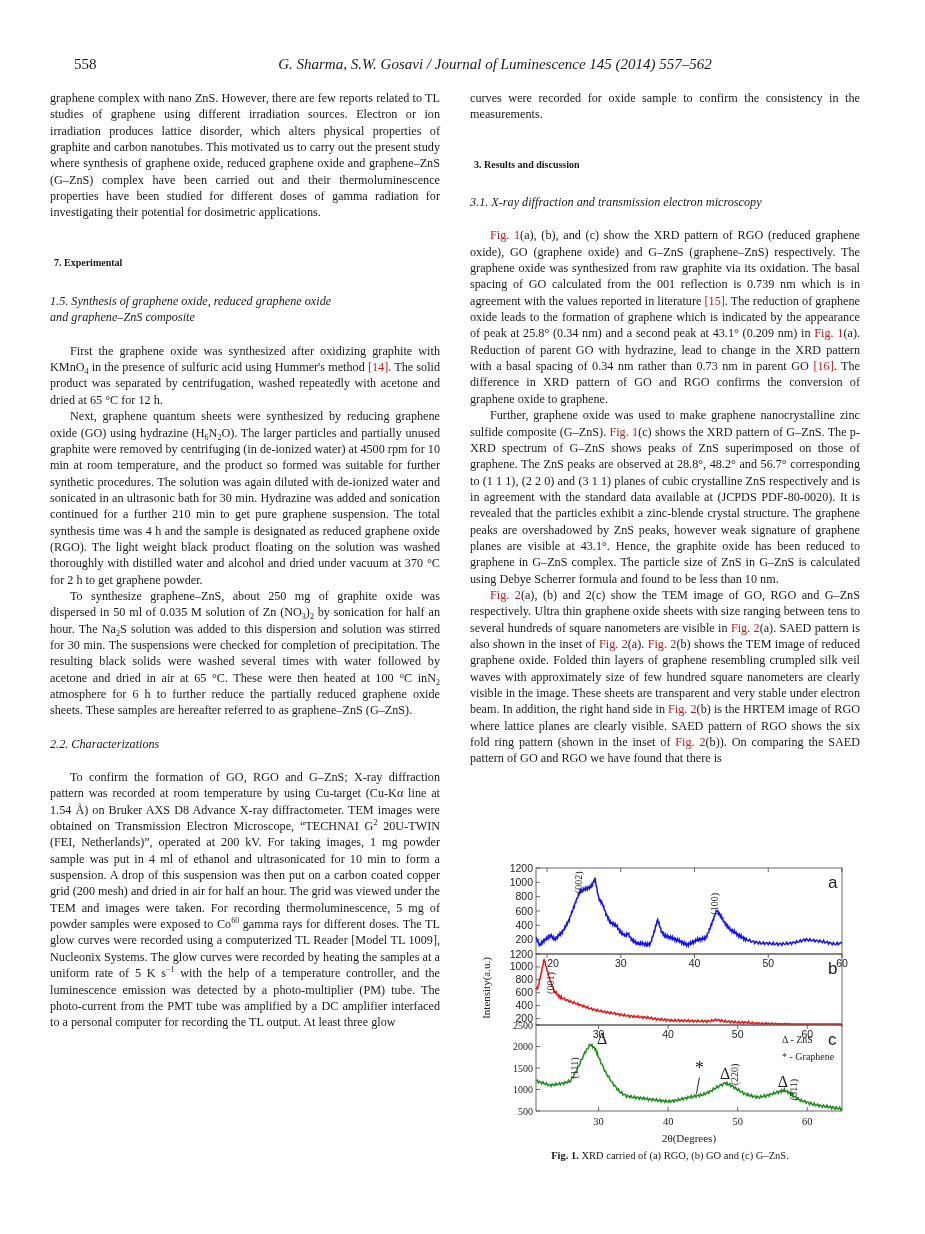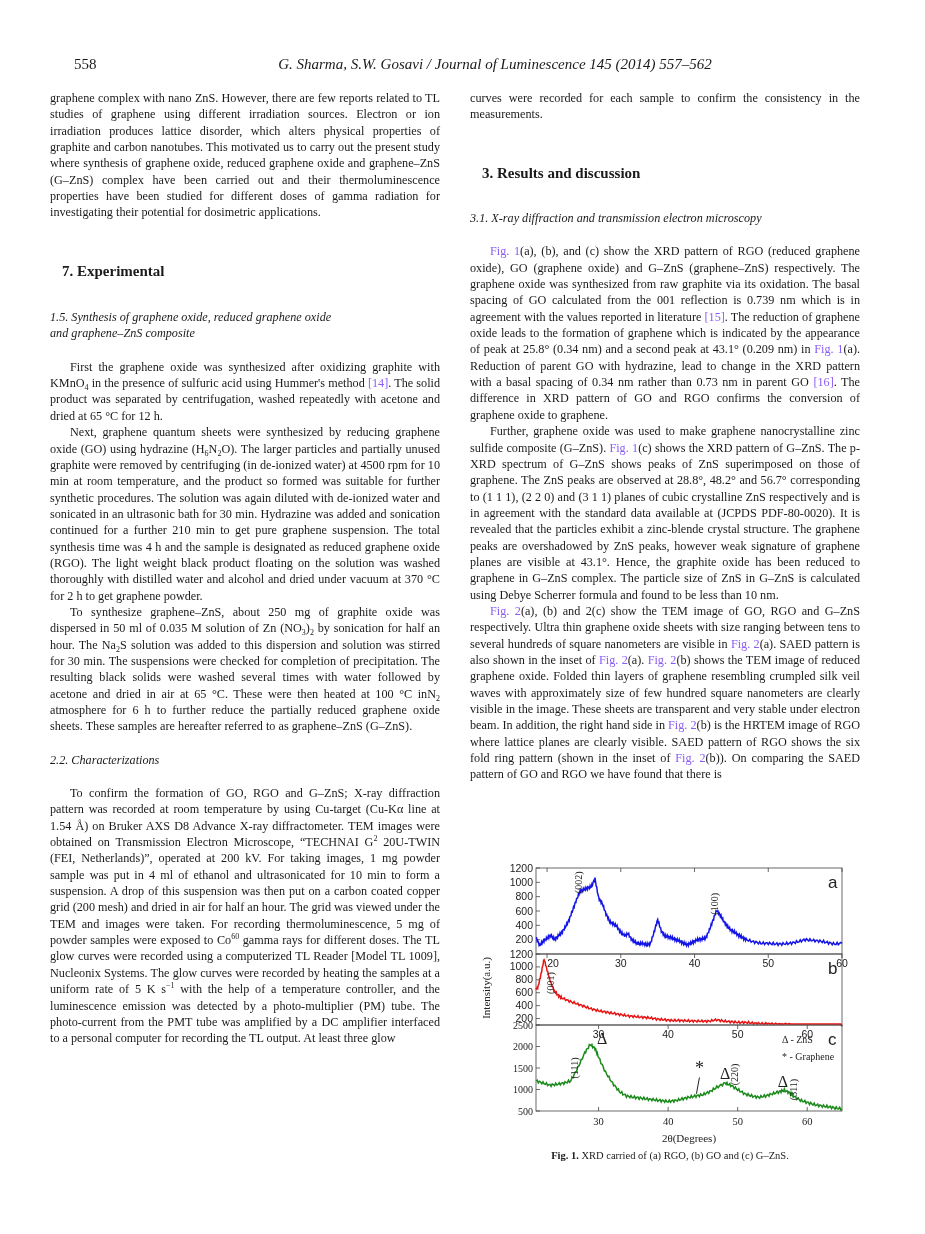--- a/index.html
+++ b/index.html
@@ -6,23 +6,23 @@
   body { width:925px; height:1234px; position:relative; overflow:hidden;
          font-family:"Liberation Serif", "DejaVu Serif", serif; color:#1a1a1a; }
   .hdr { position:absolute; top:56px; left:50px; width:825px; height:14px; font-size:15px; font-style:italic;margin-left:24px; }
   .hdr .pg { position:absolute; left:0; top:0; font-style:normal; }
   .hdr .run { position:absolute; left:17px; right:0; text-align:center; }
   .col { position:absolute; top:90px; width:390px; font-size:12.2px; line-height:16.35px; text-align:justify; }
   .colL { left:50px; }
   .colR { left:470px; }
   p { margin:0; }
   p.ind { text-indent:20px; }
-  .sec { font-weight:bold; font-size:15px; margin:12px; }
+  .sec { font-weight:bold; font-size:10px; margin:4px; }
   .sub { font-style:italic; margin:0; text-align:left; }
-  .lnk { color:#8b5cf6;margin-top:46px; }
+  .lnk { color:#b91c1c;margin-top:46px; }
   sub, sup { font-size:8px; line-height:0; }
   .fig { position:absolute; left:470px; top:858px; width:400px; height:310px; }
   .fig svg { position:absolute; left:0; top:0; }
   .cap { position:absolute; left:470px; top:1150px; width:400px; text-align:center; font-size:10.5px; }
   .cap b { font-weight:bold; }
 </style>
 </head>
 <body>
 
 <div class="hdr">
@@ -43,21 +43,21 @@
   <p class="ind"><span>First the graphene oxide was synthesized after oxidizing graphite with KMnO</span><sub>4</sub><span> in the presence of sulfuric acid using Hummer's method </span><a class="lnk">[14]</a><span>. The solid product was separated by centrifugation, washed repeatedly with acetone and dried at 65 °C for 12 h.</span></p>
   <p class="ind"><span>Next, graphene quantum sheets were synthesized by reducing graphene oxide (GO) using hydrazine (H</span><sub>6</sub><span>N</span><sub>2</sub><span>O). The larger particles and partially unused graphite were removed by centrifuging (in de-ionized water) at 4500 rpm for 10 min at room temperature, and the product so formed was suitable for further synthetic procedures. The solution was again diluted with de-ionized water and sonicated in an ultrasonic bath for 30 min. Hydrazine was added and sonication continued for a further 210 min to get pure graphene suspension. The total synthesis time was 4 h and the sample is designated as reduced graphene oxide (RGO). The light weight black product floating on the solution was washed thoroughly with distilled water and alcohol and dried under vacuum at 370 °C for 2 h to get graphene powder.</span></p>
   <p class="ind"><span>To synthesize graphene–ZnS, about 250 mg of graphite oxide was dispersed in 50 ml of 0.035 M solution of Zn (NO</span><sub>3</sub><span>)</span><sub>2</sub><span> by sonication for half an hour. The Na</span><sub>2</sub><span>S solution was added to this dispersion and solution was stirred for 30 min. The suspensions were checked for completion of precipitation. The resulting black solids were washed several times with water followed by acetone and dried in air at 65 °C. These were then heated at 100 °C inN</span><sub>2</sub><span> atmosphere for 6 h to further reduce the partially reduced graphene oxide sheets. These samples are hereafter referred to as graphene–ZnS (G–ZnS).</span></p>
   <div style="height:17px"></div>
   <p class="sub">2.2.  Characterizations</p>
   <div style="height:17px"></div>
   <p class="ind"><span>To confirm the formation of GO, RGO and G–ZnS; X-ray diffraction pattern was recorded at room temperature by using Cu-target (Cu-Kα line at 1.54 Å) on Bruker AXS D8 Advance X-ray diffractometer. TEM images were obtained on Transmission Electron Microscope, “TECHNAI G</span><sup>2</sup><span> 20U-TWIN (FEI, Netherlands)”, operated at 200 kV. For taking images, 1 mg powder sample was put in 4 ml of ethanol and ultrasonicated for 10 min to form a suspension. A drop of this suspension was then put on a carbon coated copper grid (200 mesh) and dried in air for half an hour. The grid was viewed under the TEM and images were taken. For recording thermoluminescence, 5 mg of powder samples were exposed to Co</span><sup>60</sup><span> gamma rays for different doses. The TL glow curves were recorded using a computerized TL Reader [Model TL 1009], Nucleonix Systems. The glow curves were recorded by heating the samples at a uniform rate of 5 K s</span><sup>−1</sup><span> with the help of a temperature controller, and the luminescence emission was detected by a photo-multiplier (PM) tube. The photo-current from the PMT tube was amplified by a DC amplifier interfaced to a personal computer for recording the TL output. At least three glow</span></p>
 </div>
 
 <div class="col colR">
-  <p>curves were recorded for each sample to confirm the consistency in the measurements.</p>
+  <p>curves were recorded for oxide sample to confirm the consistency in the measurements.</p>
   <div style="height:30px"></div>
   <p class="sec">3.  Results and discussion</p>
   <div style="height:17px"></div>
   <p class="sub">3.1.  X-ray diffraction and transmission electron microscopy</p>
   <div style="height:17px"></div>
   <p class="ind"><a class="lnk">Fig. 1</a><span>(a), (b), and (c) show the XRD pattern of RGO (reduced graphene oxide), GO (graphene oxide) and G–ZnS (graphene–ZnS) respectively. The graphene oxide was synthesized from raw graphite via its oxidation. The basal spacing of GO calculated from the 001 reflection is 0.739 nm which is in agreement with the values reported in literature </span><a class="lnk">[15]</a><span>. The reduction of graphene oxide leads to the formation of graphene which is indicated by the appearance of peak at 25.8° (0.34 nm) and a second peak at 43.1° (0.209 nm) in </span><a class="lnk">Fig. 1</a><span>(a). Reduction of parent GO with hydrazine, lead to change in the XRD pattern with a basal spacing of 0.34 nm rather than 0.73 nm in parent GO </span><a class="lnk">[16]</a><span>. The difference in XRD pattern of GO and RGO confirms the conversion of graphene oxide to graphene.</span></p>
   <p class="ind"><span>Further, graphene oxide was used to make graphene nanocrystalline zinc sulfide composite (G–ZnS). </span><a class="lnk">Fig. 1</a><span>(c) shows the XRD pattern of G–ZnS. The p-XRD spectrum of G–ZnS shows peaks of ZnS superimposed on those of graphene. The ZnS peaks are observed at 28.8°, 48.2° and 56.7° corresponding to (1 1 1), (2 2 0) and (3 1 1) planes of cubic crystalline ZnS respectively and is in agreement with the standard data available at (JCPDS PDF-80-0020). It is revealed that the particles exhibit a zinc-blende crystal structure. The graphene peaks are overshadowed by ZnS peaks, however weak signature of graphene planes are visible at 43.1°. Hence, the graphite oxide has been reduced to graphene in G–ZnS complex. The particle size of ZnS in G–ZnS is calculated using Debye Scherrer formula and found to be less than 10 nm.</span></p>
   <p class="ind"><a class="lnk">Fig. 2</a><span>(a), (b) and 2(c) show the TEM image of GO, RGO and G–ZnS respectively. Ultra thin graphene oxide sheets with size ranging between tens to several hundreds of square nanometers are visible in </span><a class="lnk">Fig. 2</a><span>(a). SAED pattern is also shown in the inset of </span><a class="lnk">Fig. 2</a><span>(a). </span><a class="lnk">Fig. 2</a><span>(b) shows the TEM image of reduced graphene oxide. Folded thin layers of graphene resembling crumpled silk veil waves with approximately size of few hundred square nanometers are clearly visible in the image. These sheets are transparent and very stable under electron beam. In addition, the right hand side in </span><a class="lnk">Fig. 2</a><span>(b) is the HRTEM image of RGO where lattice planes are clearly visible. SAED pattern of RGO shows the six fold ring pattern (shown in the inset of </span><a class="lnk">Fig. 2</a><span>(b)). On comparing the SAED pattern of GO and RGO we have found that there is</span></p>
 </div>
 

